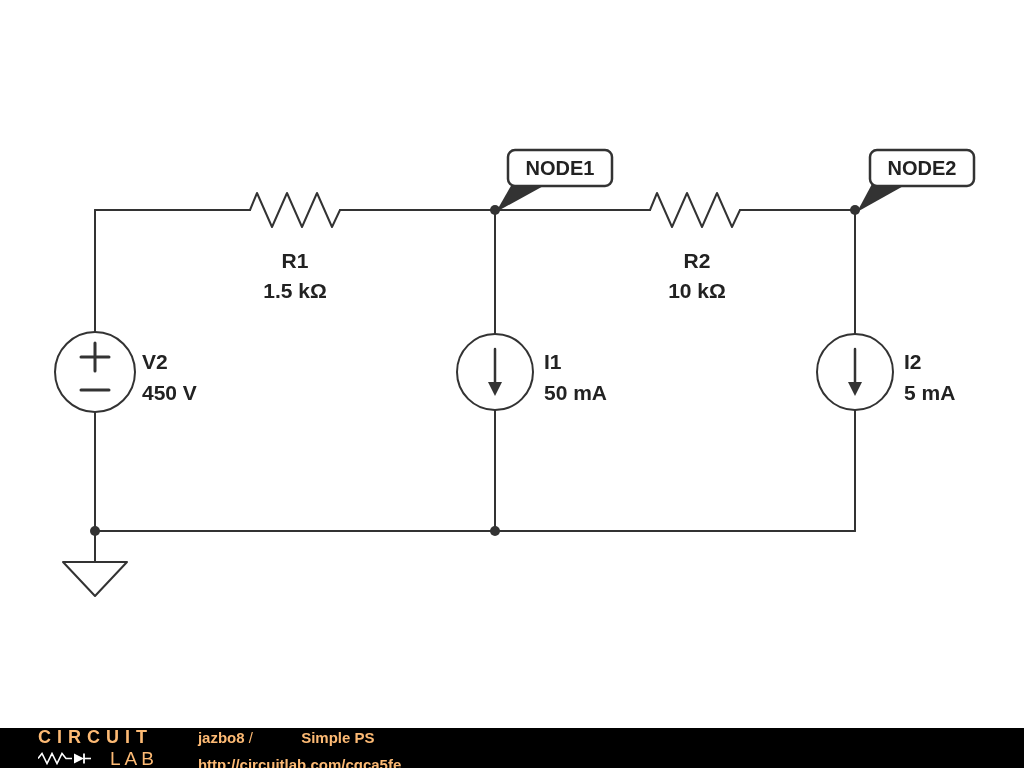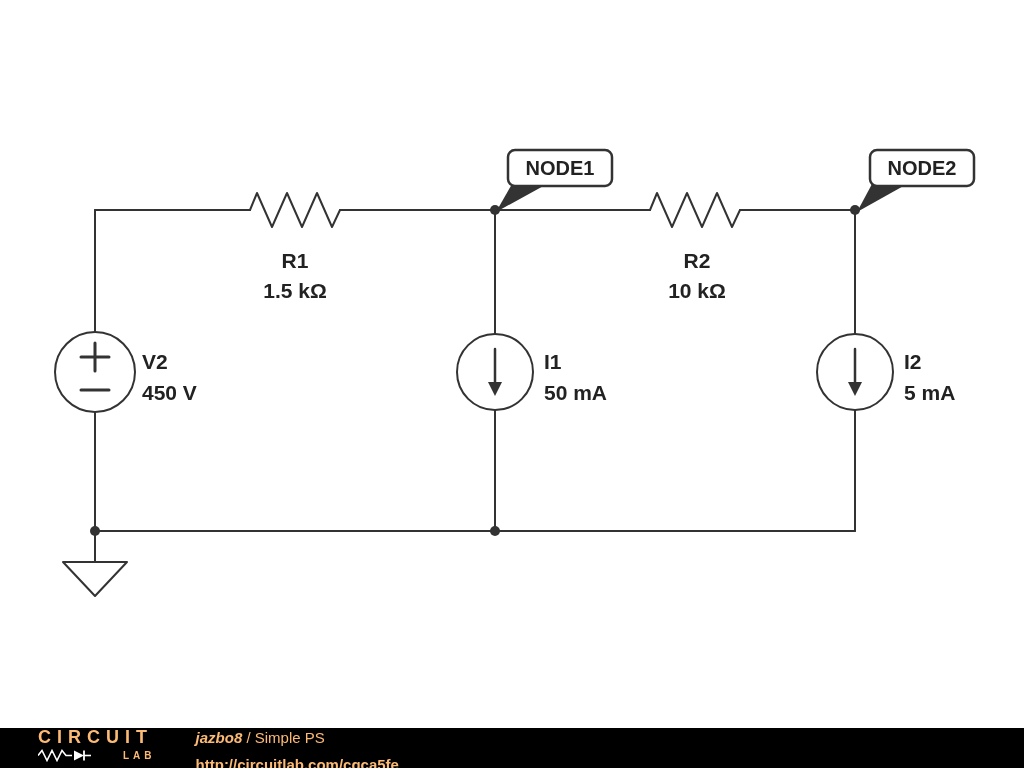--- a/index.html
+++ b/index.html
@@ -32,25 +32,25 @@
     }
 
     .footer {
       width: 1024px; height: 40px;
       background: #000000; color: #fdba74;
       display: flex; align-items: flex-start;
     }
     .logo { margin-left: 38px; display: flex; flex-direction: column; line-height: 1; }
     .logo-top { font-size: 18px; font-weight: bold; letter-spacing: 6px; }
     .logo-bottom { display: flex; align-items: center; margin-top: 3px; }
-    .logo-bottom-text { font-size: 10px; font-weight: bold; letter-spacing: 4px; margin-left: 21px; }
+    .logo-bottom-text { font-size: 19px; font-weight: normal; letter-spacing: 4px; margin-left: 8px; }
     .meta { margin-left: 40px; font-size: 15px; line-height: 19px; }
-    .author { font-style: italic; font-weight: bold; }
+    .author { font-weight: bold; }
     .sep { font-weight: normal; white-space: pre; }
-    .title { font-weight: normal; }
+    .title { font-weight: bold; margin-left: 44px; }
     .url { font-weight: bold; margin-top: 8px; }
   </style>
 </head>
 <body>
 
 <svg class="schematic" width="1024" height="728" viewBox="0 0 1024 728">
 
   <g>
     <path class="wire" d="M95,210 H250"></path>
     <path class="wire" d="M340,210 H650"></path>

